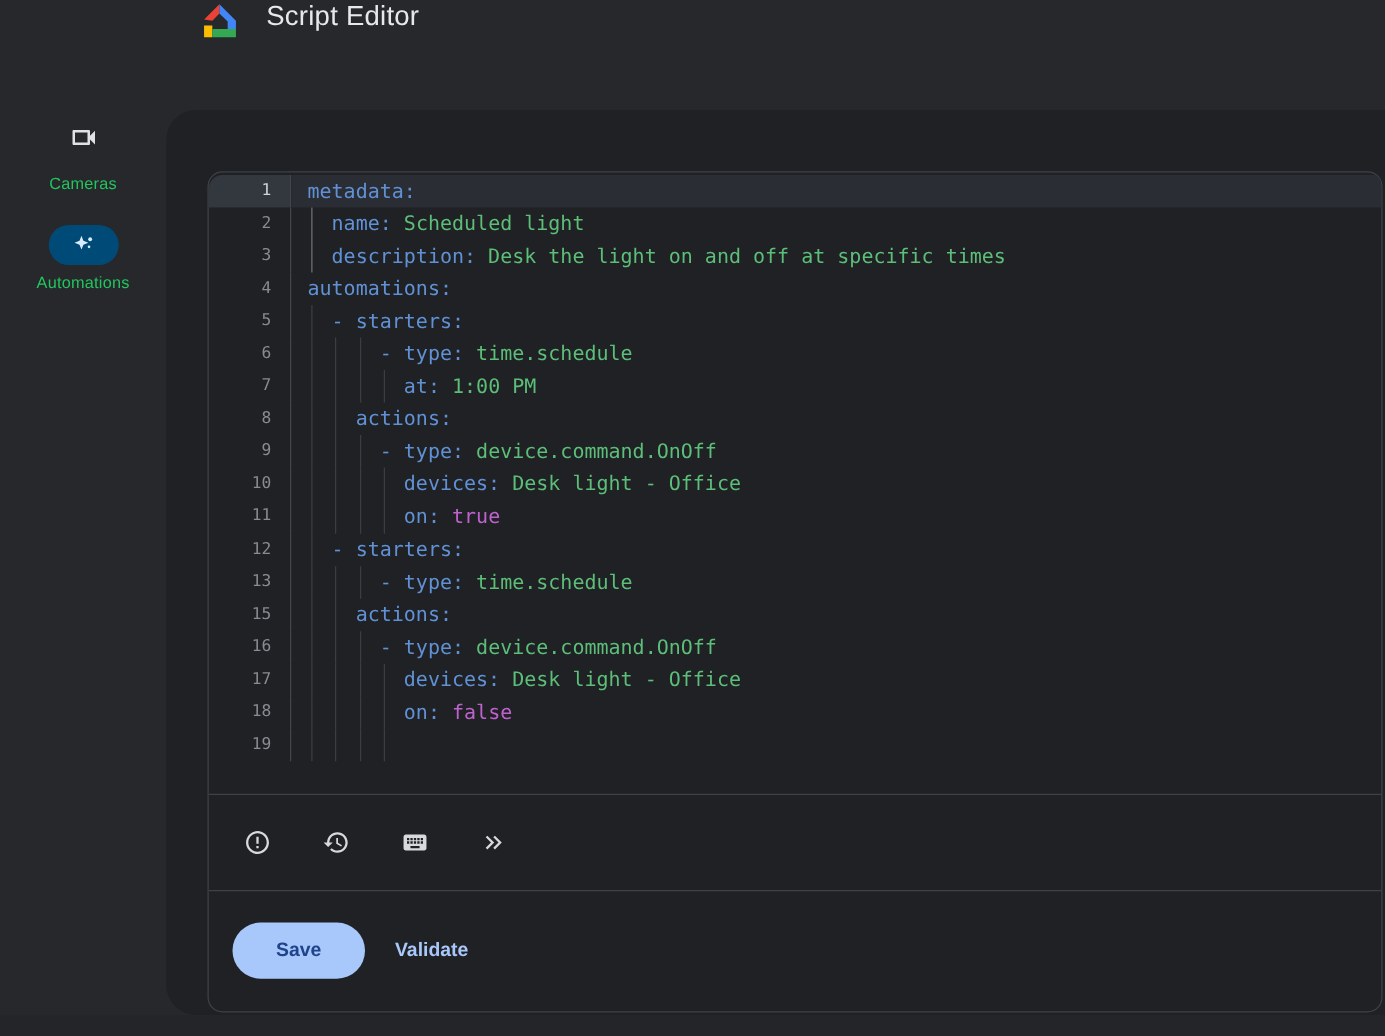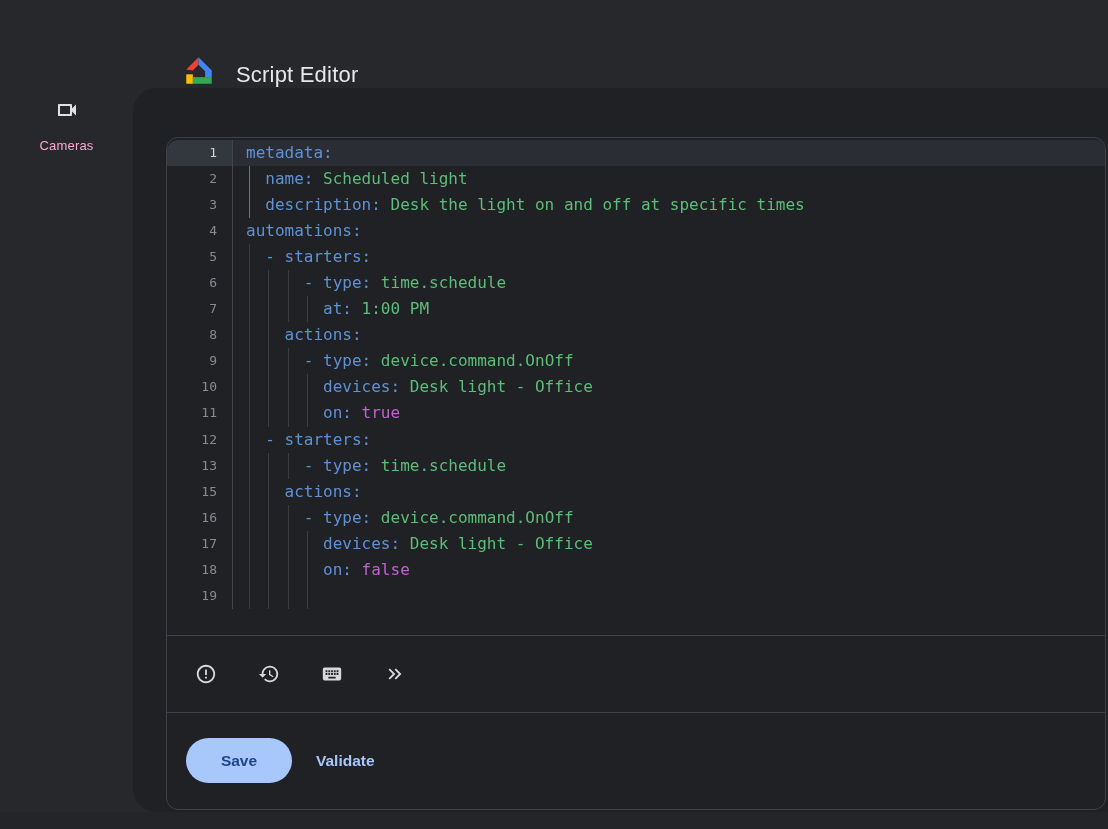--- a/index.html
+++ b/index.html
@@ -7,29 +7,29 @@
   body {
     position:relative; overflow:hidden;
     background:#26282b;
     font-family:"Liberation Sans", sans-serif;
     color:#e4e5e8;
     -webkit-font-smoothing:antialiased;
   }
 
   
   .header { position:absolute; top:0; left:0; right:0; height:88px;
-            display:flex; align-items:flex-end; padding-left:159px;margin-left:23px; }
+            display:flex; align-items:flex-start; padding-left:159px; }
   .logo { width:34px; height:34px; flex:none; }
   .app-title { margin-left:20px; font-size:22px; letter-spacing:.2px; color:#e6e8eb; font-weight:400; }
 
   
   .sidebar { position:absolute; left:0; top:88px; width:133px; bottom:17px; }
   .nav-item { position:absolute; left:0; width:133px; text-align:center; cursor:pointer; }
   .nav-item .ic { display:inline-flex; align-items:center; justify-content:center; }
-  .nav-label { margin-top:12px; font-size:13px; color:#f9a8d4; letter-spacing:.2px; }
+  .nav-label { margin-top:12px; font-size:13px; color:#22c55e; letter-spacing:.2px; }
   .nav-cameras { top:10px; }
   .nav-cameras .ic { width:24px; height:24px; }
   .nav-automations { top:92px; }
   .pill { width:56px; height:32px; border-radius:16px; background:var(--pill-bg);
           display:inline-flex; align-items:center; justify-content:center; }
   .nav-automations .nav-label { margin-top:6px; }
 
   
   .panel { position:absolute; left:133px; top:88px; right:0; bottom:17px;
            background:#1f2124; border-radius:24px 0 0 24px; }
@@ -96,20 +96,32 @@
 <div class="sidebar">
   <div class="nav-item nav-cameras">
     <span class="ic">
       <svg viewBox="0 0 24 24" width="24" height="24" fill="#dfe1e4">
         <path d="M17 10.5V7c0-.55-.45-1-1-1H4c-.55 0-1 .45-1 1v10c0 .55.45 1 1 1h12c.55 0 1-.45 1-1v-3.5l4 4v-11l-4 4zM15 16H5V8h10v8z"></path>
       </svg>
     </span>
     <div class="nav-label">Cameras</div>
   </div>
 
+  <div class="nav-item nav-automations">
+    <span class="pill">
+      <span class="ic">
+        <svg viewBox="0 0 24 24" width="22" height="22" fill="#d9ecff">
+          <path d="M10 4l1.7 4.3L16 10l-4.3 1.7L10 16l-1.7-4.3L4 10l4.3-1.7z"></path>
+          <circle cx="17.6" cy="7" r="1.7"></circle>
+          <circle cx="16.6" cy="13.6" r="1.15"></circle>
+        </svg>
+      </span>
+    </span>
+    <div class="nav-label">Automations</div>
+  </div>
 </div>
 
 <div class="panel">
   <div class="card">
 
     <div class="code-area">
         <div class="row active">
           <div class="gutter">1</div>
           <div class="code"><span class="tk-k">metadata:</span></div>
         </div>

